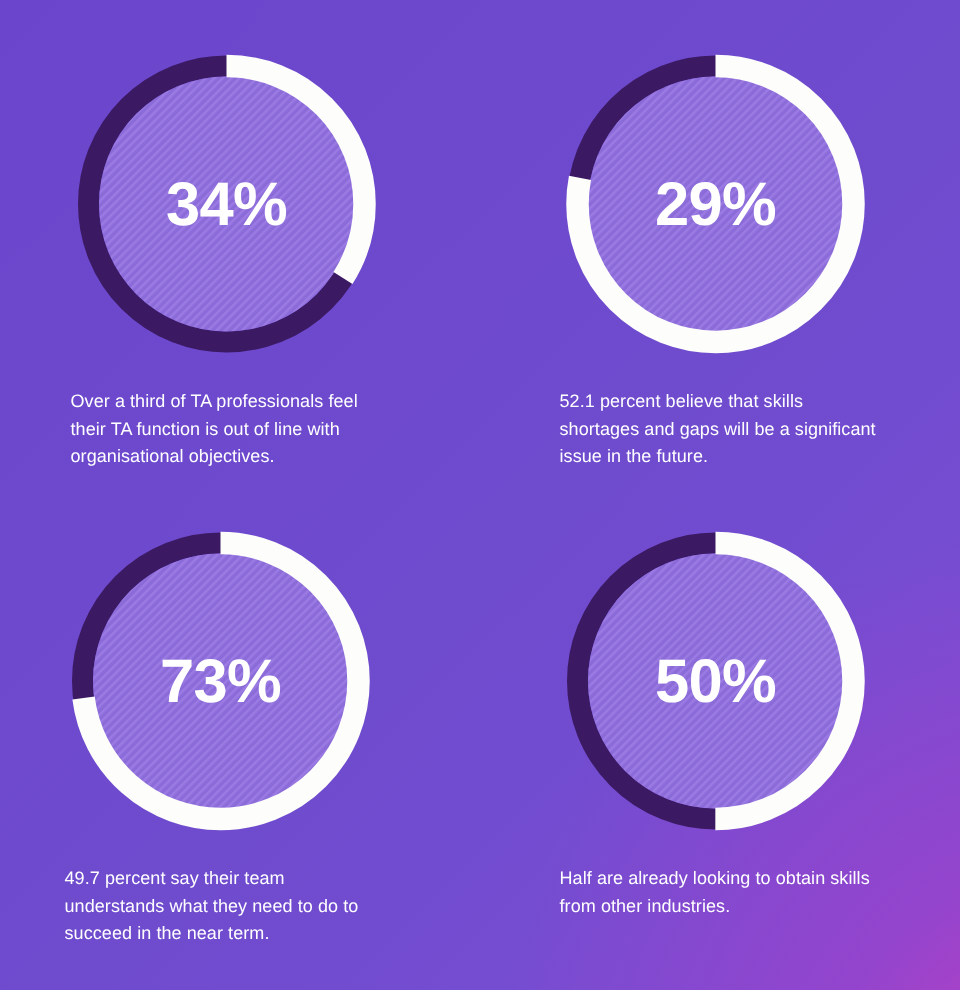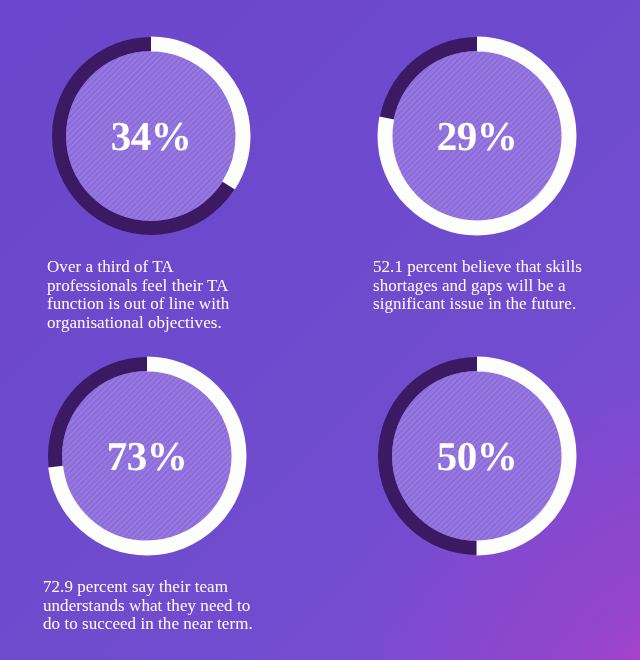--- a/index.html
+++ b/index.html
@@ -15,21 +15,20 @@
   }
 
   .infographic {
     position: relative;
     width: 640px;
     height: 660px;
     box-sizing: border-box;
     background:
       radial-gradient(circle at 112% 112%, rgba(200, 62, 190, 0.95) 0%, rgba(170, 60, 200, 0.55) 16%, rgba(120, 70, 210, 0.0) 38%),
       linear-gradient(135deg, #6b46cc 0%, #6f4bce 55%, #7a4fd4 100%);
-    font-family: Liberation Serif, serif;
   }
 
   .grid {
     position: absolute;
     left: 0;
     top: 0;
     width: 640px;
     height: 660px;
     display: grid;
     grid-template-columns: 1fr 1fr;
@@ -87,21 +86,21 @@
     letter-spacing: -0.5px;
     line-height: 1;
     text-rendering: geometricPrecision;
   }
 
   .caption {
     margin-top: 16px;
     margin-left: 2px;
     width: 214px;
     color: #ffffff;
-    font-size: 17px;
+    font-size: 12px;
     line-height: 18.5px;
     letter-spacing: 0.05px;
   }
 
   .cell-1 .cell-inner { transform: translateX(5px); }
   .cell-2 .cell-inner { transform: translateX(11px); }
   .cell-3 .cell-inner { transform: translateX(1px); }
   .cell-4 .cell-inner { transform: translateX(11px); justify-content: flex-end; }
 
   .cell-3, .cell-4 { padding-top: 18px; }
@@ -159,33 +158,34 @@
         <div class="donut-wrap">
           <div class="donut">
             <svg viewBox="0 0 212 212">
               <circle cx="106" cy="106" r="92" fill="none" stroke="#3b1a63" stroke-width="14"></circle>
               <circle cx="106" cy="106" r="85" fill="url(#diagStripes)"></circle>
               <circle class="arc" cx="106" cy="106" r="92" fill="none" stroke="#fdfdfb" stroke-width="15" transform="rotate(-90 106 106)" stroke-dasharray="421.978725230181 156.0743230303409" stroke-dashoffset="0"></circle>
             </svg>
           </div>
           <div class="pct">73%</div>
         </div>
-        <div class="caption">72.9 percent say their team understands what they need to do to succeed in the near term.</div>
+        <div class="caption">49.7 percent say their team understands what they need to do to succeed in the near term.</div>
       </div>
     </div>
 
     <div class="cell cell-4">
       <div class="cell-inner">
         <div class="donut-wrap">
           <div class="donut">
             <svg viewBox="0 0 212 212">
               <circle cx="106" cy="106" r="92" fill="none" stroke="#3b1a63" stroke-width="14"></circle>
               <circle cx="106" cy="106" r="85" fill="url(#diagStripes)"></circle>
               <circle class="arc" cx="106" cy="106" r="92" fill="none" stroke="#fdfdfb" stroke-width="15" transform="rotate(-90 106 106)" stroke-dasharray="289.02652413026095 289.02652413026095" stroke-dashoffset="0"></circle>
             </svg>
           </div>
           <div class="pct">50%</div>
         </div>
+        <div class="caption">Half are already looking to obtain skills from other industries.</div>
       </div>
     </div>
 
   </div>
 </div>
 
 </body></html>

